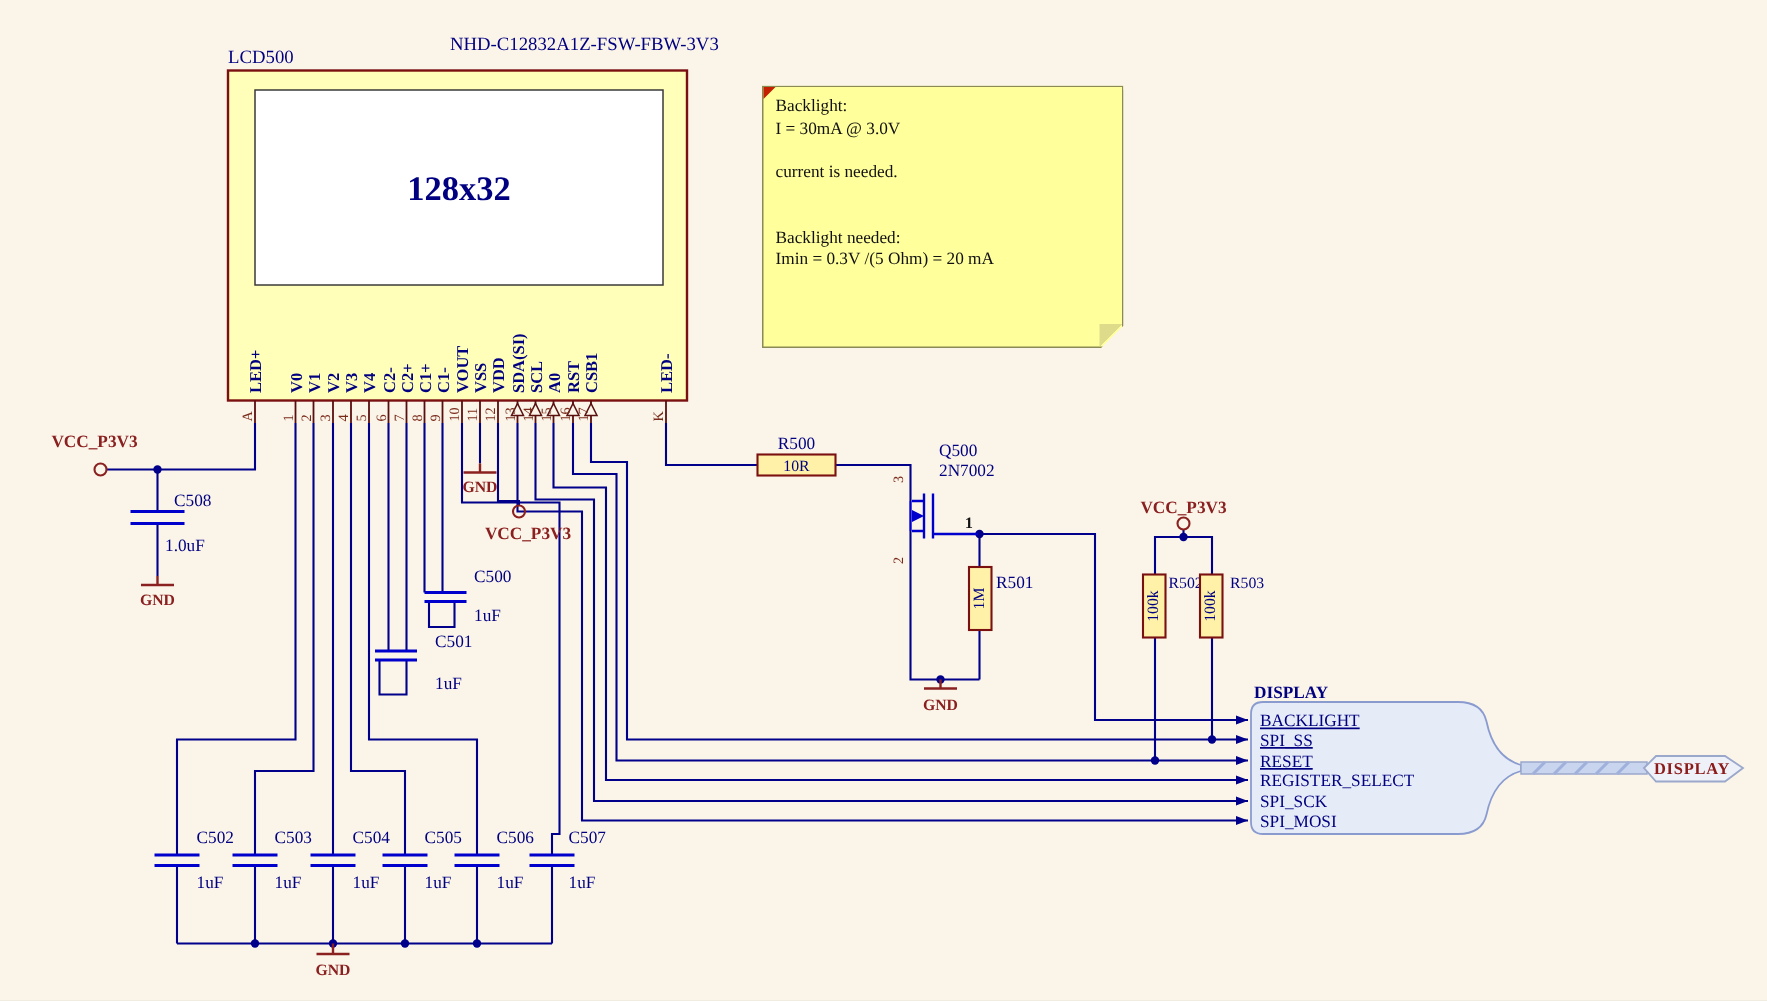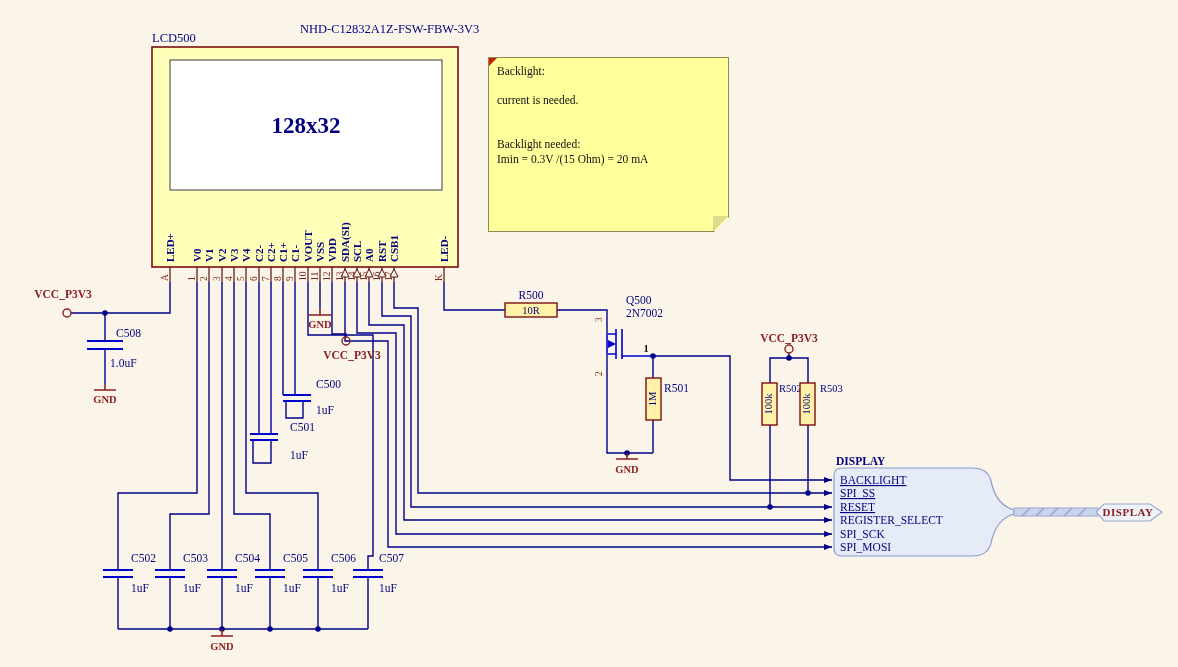--- a/index.html
+++ b/index.html
@@ -11,21 +11,21 @@
   .maroon{fill:#8B2020;font-weight:bold;}
   .pnum{fill:#7A2A1A;font-size:9.5px;}
   .pname{fill:#000080;font-weight:bold;font-size:11px;}
   .f11{font-size:11.5px;}
   .f12{font-size:12.5px;}
   .f10{font-size:10.5px;}
   .big{font-size:23px;font-weight:bold;}
   .sig{fill:#000080;font-size:11.5px;}
   .sig.ul{text-decoration:underline;}
   .tagtxt{fill:#8B1A1A;font-weight:bold;font-size:11px;letter-spacing:.5px;}
-  .note{position:absolute;left:488px;top:57px;width:241px;height:175px;
+  .note{position:absolute;left:508px;top:57px;width:241px;height:175px;
         background:#FFFF9C;border:1px solid #8a8a55;box-sizing:border-box;
         padding:6px 8px;color:#111;font-size:11.5px;line-height:14.6px;
         box-shadow:3px 3px 0 rgba(150,150,135,.75);
         clip-path:polygon(0 0,100% 0,100% calc(100% - 15px),calc(100% - 15px) 100%,0 100%);}
   .note::before{content:"";position:absolute;left:0;top:0;width:0;height:0;
         border-top:8px solid #c42000;border-right:8px solid transparent;}
   .note-line{height:14.6px;white-space:nowrap;overflow:visible;}
   .fold{position:absolute;right:0;bottom:0;width:15px;height:15px;
         background:linear-gradient(to top left,transparent 49%,#dedc8a 50%);}
 </style>
@@ -249,21 +249,22 @@
       <path d="M1022,516 L1030,508 M1036,516 L1044,508 M1050,516 L1058,508 M1064,516 L1072,508 M1078,516 L1086,508"></path>
     </g>
 
     <polygon points="1096,512 1104,504 1150,504 1162,512 1150,521 1104,521" fill="#EFF1F8" stroke="#9AA8CC" stroke-width="1.2"></polygon>
     <text class="tagtxt" x="1128" y="516" text-anchor="middle">DISPLAY</text>
   </g>
 </svg>
 
   <div class="note">
     <div class="note-line">Backlight:</div>
+    <div class="note-line">I = 30mA @ 3.0V</div>
     <div class="note-line"></div>
     <div class="note-line">current is needed.</div>
     <div class="note-line"></div>
     <div class="note-line"></div>
     <div class="note-line">Backlight needed:</div>
-    <div class="note-line">Imin = 0.3V /(15 Ohm) = 20 mA</div>
+    <div class="note-line">Imin = 0.3V /(5 Ohm) = 20 mA</div>
     <div class="fold"></div>
   </div>
 </div>
 
 </body></html>

